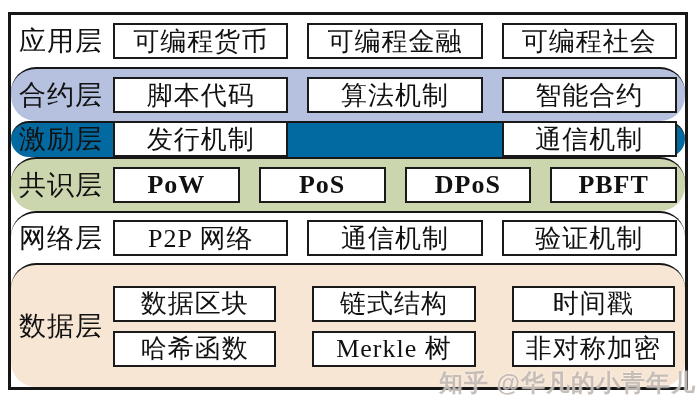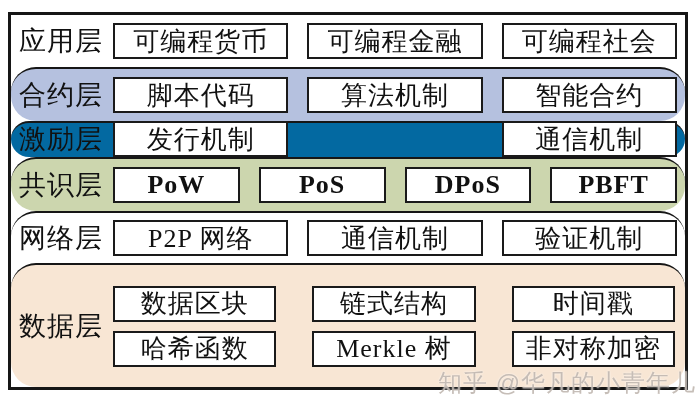--- a/index.html
+++ b/index.html
@@ -36,21 +36,21 @@
     font-size:26px;letter-spacing:1px;white-space:nowrap;overflow:hidden;
   }
   .spacer{height:36px;}
   .data-cells{
     flex:1;display:flex;flex-direction:column;justify-content:center;row-gap:9px;
     padding:0 10px 0 2px;box-sizing:border-box;
   }
   .data-subrow{display:grid;grid-template-columns:1fr 1fr 1fr;column-gap:36px;}
   .watermark{
     position:absolute;right:1px;bottom:4px;z-index:5;
-    font-family:"Liberation Sans","DejaVu Sans",sans-serif;font-weight:normal;
+    font-family:"Liberation Sans","DejaVu Sans",sans-serif;font-weight:bold;
     font-size:24px;letter-spacing:1px;color:rgba(186,176,168,0.82);
     text-shadow:0 0 2px rgba(255,255,255,0.9);white-space:nowrap;text-align:center;
   }
 </style>
 </head>
 <body>
 
 <div class="canvas">
   <div class="frame">
 

